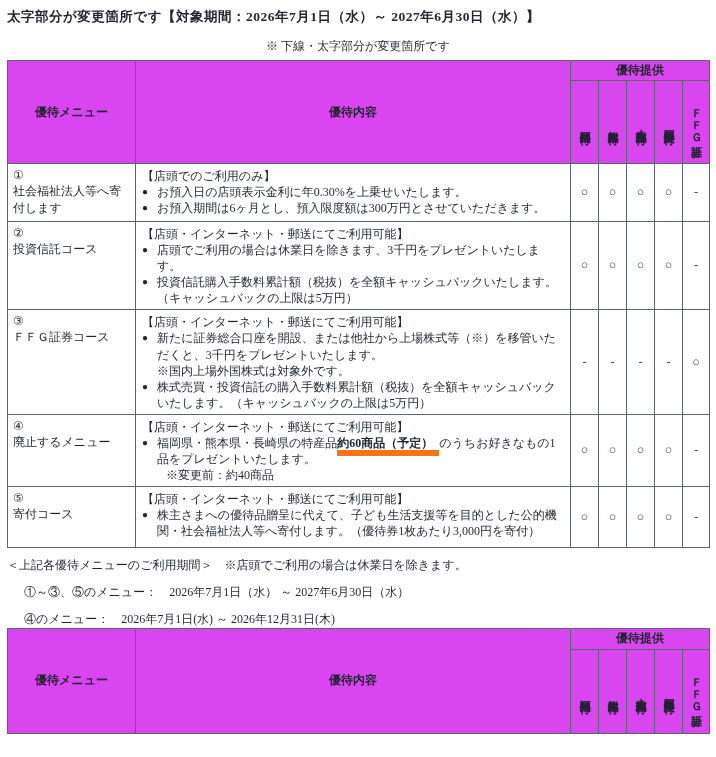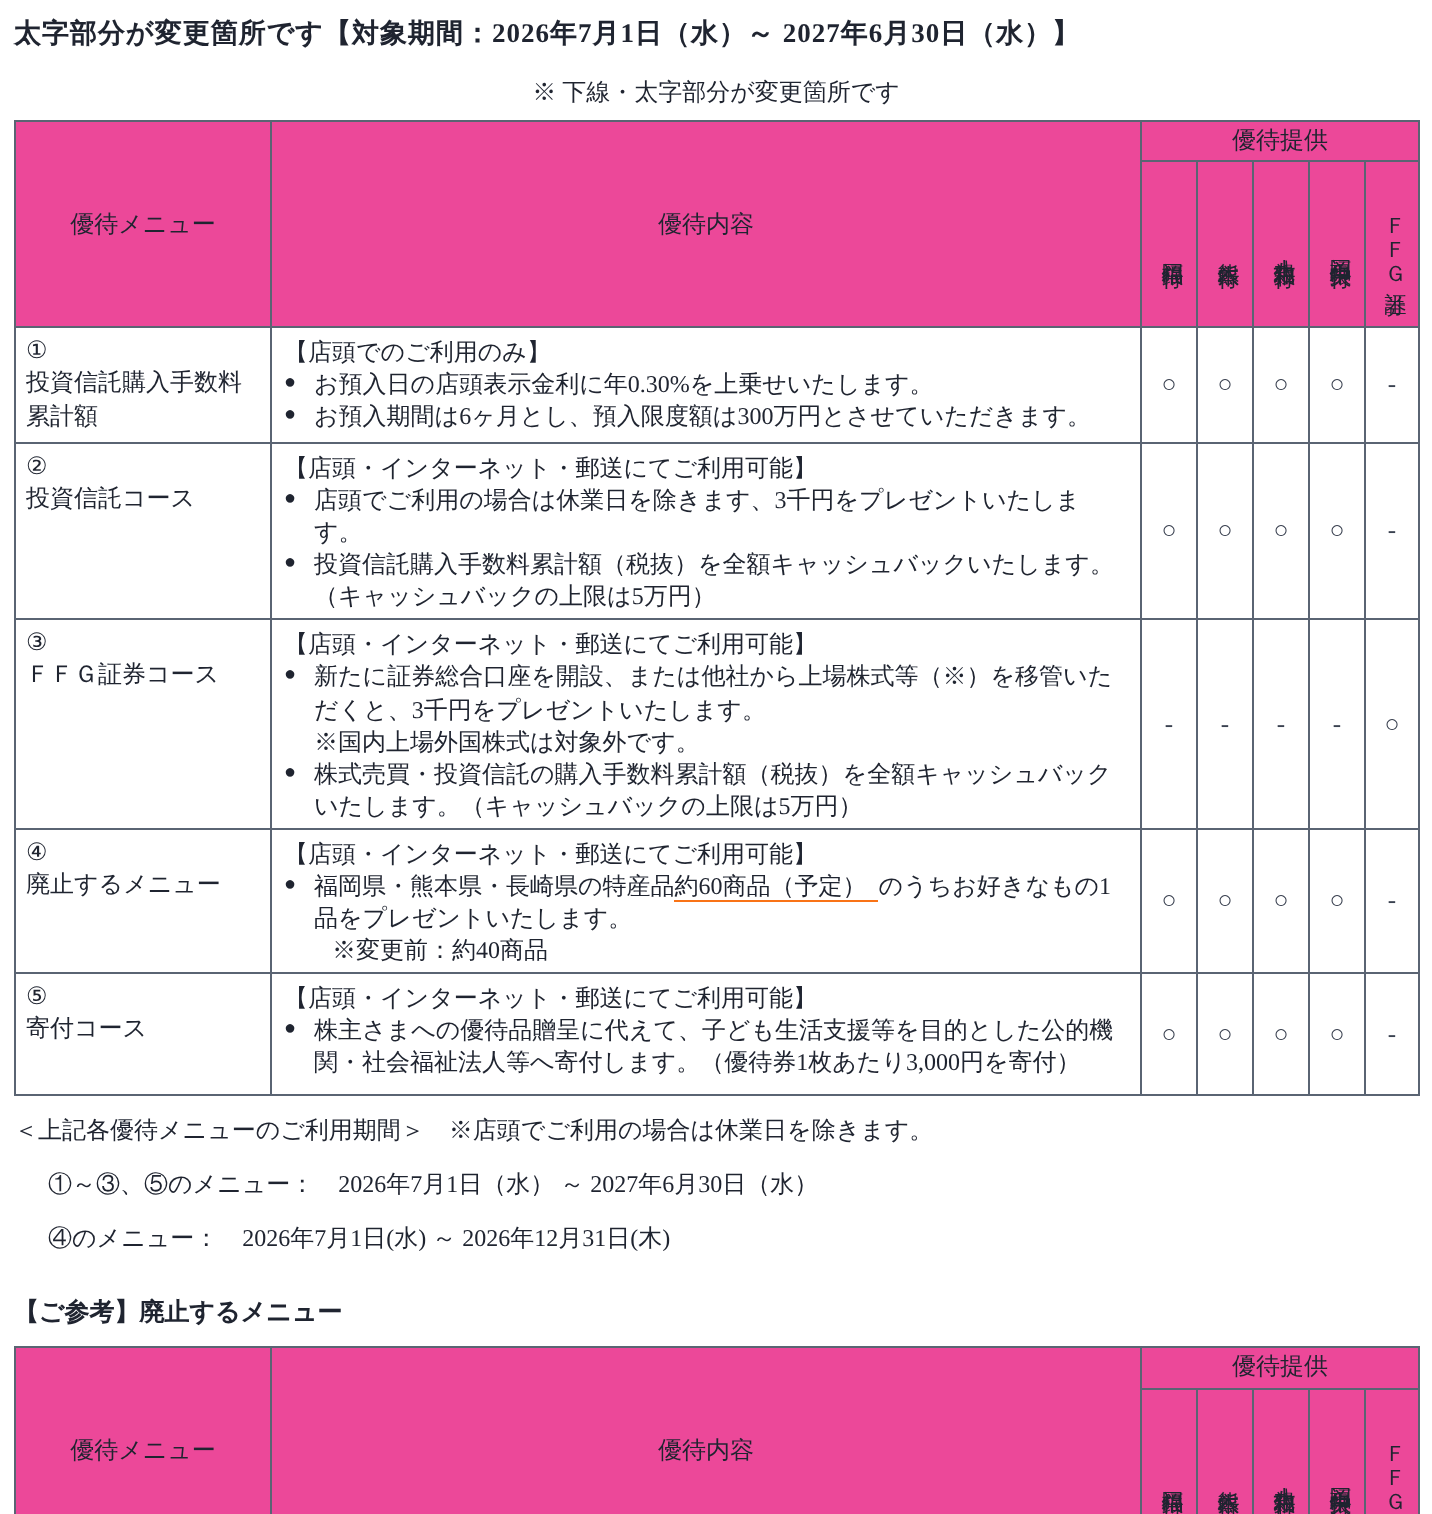--- a/index.html
+++ b/index.html
@@ -29,22 +29,22 @@
   table.benefit {
     border-collapse: collapse;
     table-layout: fixed;
     width: 702px;
     font-size: 12px;
   }
   table.benefit th, table.benefit td {
     border: 1px solid #5a6473;
   }
   table.benefit th {
-    background: #ec4899;
-    font-weight: normal;
+    background: #d946ef;
+    font-weight: bold;
     text-align: center;
     vertical-align: middle;
   }
   th.provide-head { height: 20px; font-size: 12px; }
   th.bank-head { height: 83px; }
   .vert {
     display: inline-block;
     writing-mode: vertical-rl;
     text-orientation: upright;
     font-size: 11px;
@@ -68,22 +68,22 @@
     color: #3a4150;
     font-size: 12.5px;
   }
   .channel { line-height: 1.34; }
   .bline { display: flex; line-height: 1.34; }
   .blt { flex: none; width: 15px; font-size: 10px; padding-top: 1px; }
   .btxt { flex: 1; }
   .note { margin-left: 15px; line-height: 1.34; }
   .note-deep { margin-left: 24px; }
   .emph {
-    font-weight: normal;
-    border-bottom: 1px solid #f97316;
+    font-weight: bold;
+    border-bottom: 6px solid #f97316;
     padding-right: 6px;
   }
 
   .period-block { margin-top: 9px; font-size: 12px; }
   .period-head { line-height: 1.4; }
   .period-line { margin-top: 10px; margin-left: 17px; line-height: 1.4; }
 
   .ref-title {
     font-size: 12.5px;
     font-weight: bold;
@@ -121,21 +121,21 @@
       <th class="bank-head"><span class="vert">福岡銀行</span></th>
       <th class="bank-head"><span class="vert">熊本銀行</span></th>
       <th class="bank-head"><span class="vert">十八親和銀行</span></th>
       <th class="bank-head"><span class="vert">福岡中央銀行</span></th>
       <th class="bank-head"><span class="vert">ＦＦＧ証券</span></th>
     </tr>
 
     <tr style="height:57px">
       <td class="menu-cell">
         <div>①</div>
-        <div>投資信託購入手数料累計額</div>
+        <div>社会福祉法人等へ寄付します</div>
       </td>
       <td class="content-cell">
         <div class="channel">【店頭でのご利用のみ】</div>
         <div class="bline">
               <span class="blt">●</span>
               <span class="btxt">お預入日の店頭表示金利に年0.30%を上乗せいたします。</span>
             </div>
         <div class="bline">
               <span class="blt">●</span>
               <span class="btxt">お預入期間は6ヶ月とし、預入限度額は300万円とさせていただきます。</span>
@@ -235,21 +235,20 @@
     </tr>
   </tbody>
     </table>
 
   <div class="period-block">
     <div class="period-head">＜上記各優待メニューのご利用期間＞　※店頭でご利用の場合は休業日を除きます。</div>
     <div class="period-line">①～③、⑤のメニュー：　2026年7月1日（水） ～ 2027年6月30日（水）</div>
     <div class="period-line">④のメニュー：　2026年7月1日(水) ～ 2026年12月31日(木)</div>
   </div>
 
-  <div class="ref-title">【ご参考】廃止するメニュー</div>
 
   <table class="benefit">
     <colgroup>
       <col style="width:128px">
         <col style="width:435px">
       <col style="width:28px">
         <col style="width:28px">
         <col style="width:28px">
         <col style="width:28px">
         <col style="width:27px">

